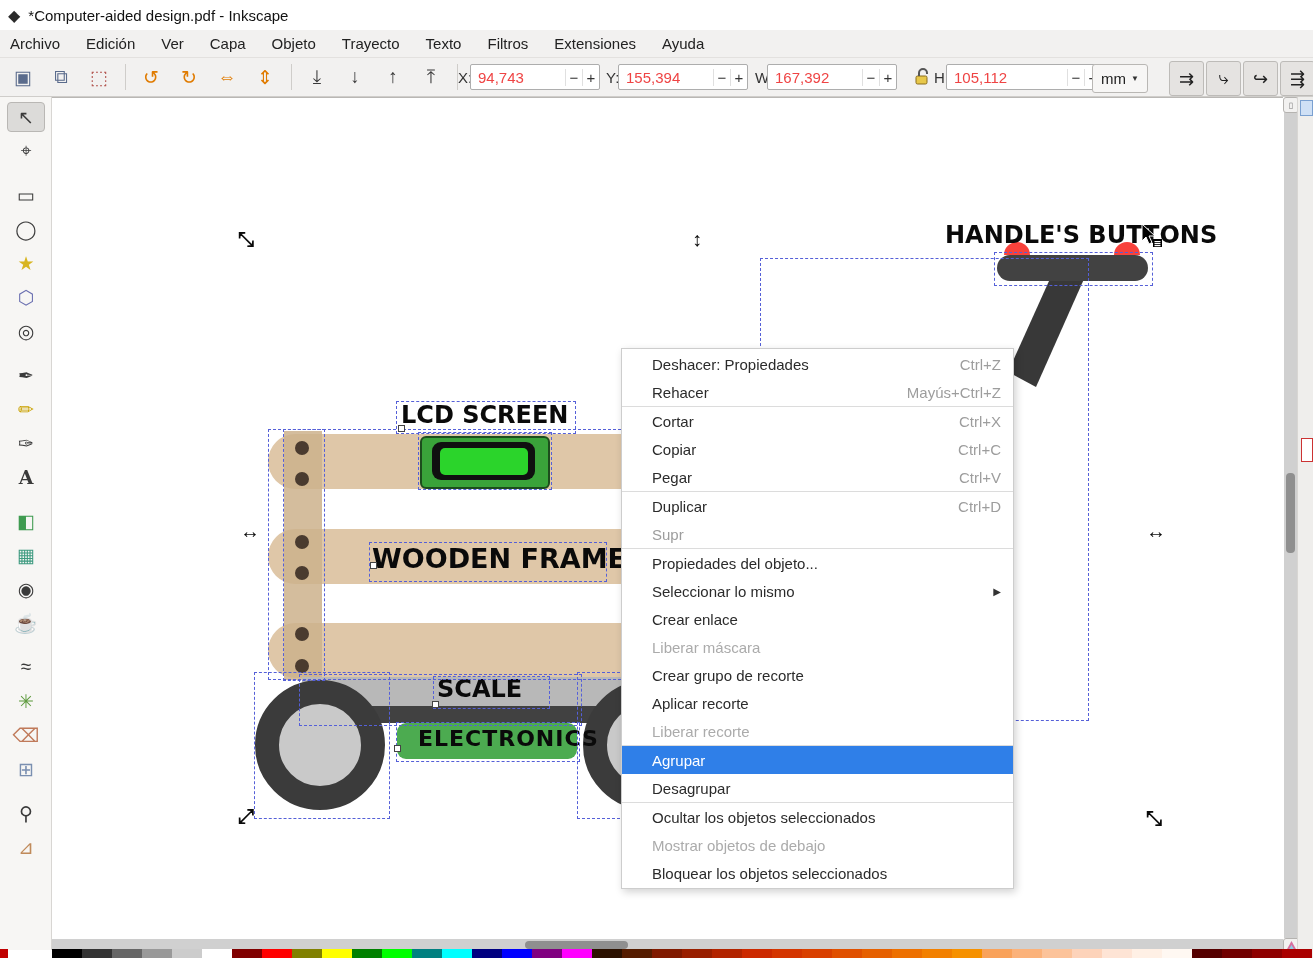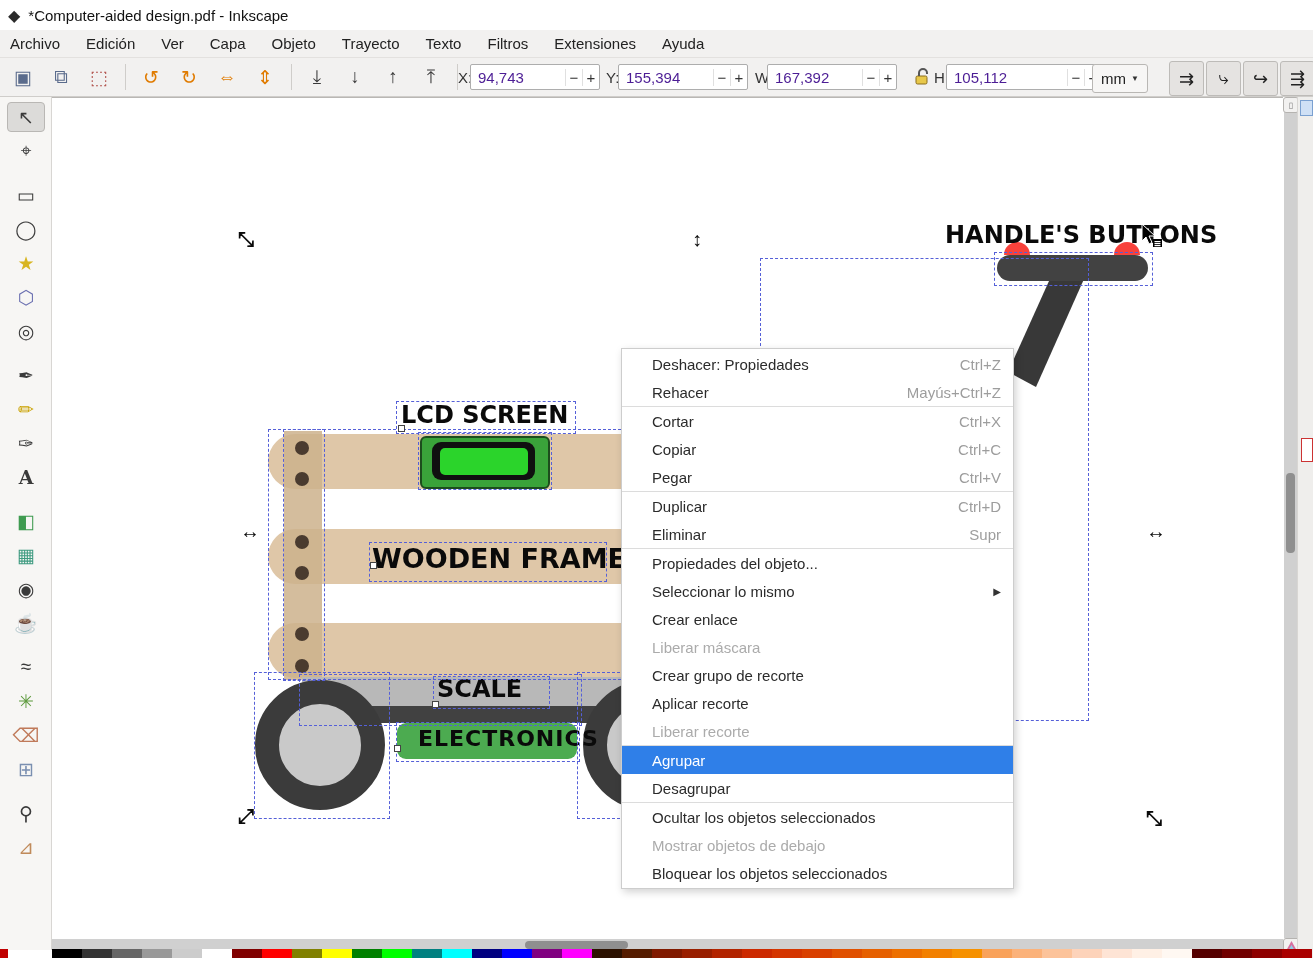--- a/index.html
+++ b/index.html
@@ -11,21 +11,21 @@
   #titlebar{left:0;top:0;width:1313px;height:30px;background:#ffffff;display:flex;align-items:center;gap:8px;padding-left:8px;box-sizing:border-box;}
   #titlebar .appicon{font-size:16px;color:#2b2b2b;}
   #titlebar .title{font-size:15px;color:#111;}
   #menubar{left:0;top:30px;width:1313px;height:28px;background:#f2f1f0;display:flex;align-items:center;padding-left:10px;box-sizing:border-box;gap:26px;border-bottom:1px solid #e3e1df;}
   #menubar span{font-size:15px;color:#222;cursor:default;}
   #commandbar{left:0;top:58px;width:1313px;height:39px;background:#f2f1f0;border-bottom:1px solid #cfcdca;box-sizing:border-box;}
   .cmdbtn{position:absolute;top:3px;width:34px;height:32px;display:flex;align-items:center;justify-content:center;font-size:19px;border-radius:3px;color:#4a4a4a;}
   .cmdsep{position:absolute;top:6px;width:1px;height:26px;background:#cfcdca;}
   .fieldlab{position:absolute;top:11px;font-size:15px;color:#333;}
   .fieldbox{position:absolute;top:6px;height:26px;background:#fff;border:1px solid #adadad;border-radius:2px;display:flex;align-items:center;box-sizing:border-box;}
-  .fieldbox .val{flex:1;padding-left:7px;font-size:15px;color:#4c1d95;}
+  .fieldbox .val{flex:1;padding-left:7px;font-size:15px;color:#ef4444;}
   .fieldbox .spin{width:16px;text-align:center;font-size:15px;color:#333;border-left:1px solid #e0e0e0;cursor:default;}
   #unitsel{position:absolute;left:1092px;top:6px;width:54px;height:27px;background:#f7f6f5;border:1px solid #b9b7b4;border-radius:3px;display:flex;align-items:center;justify-content:center;gap:5px;font-size:15px;color:#222;}
   #unitsel .dd{font-size:8px;color:#333;}
   .affbtn{position:absolute;top:3px;width:33px;height:33px;background:#e5e3e1;border:1px solid #bdbbb8;border-radius:3px;display:flex;align-items:center;justify-content:center;font-size:18px;color:#222;}
 
   
   #toolbox{left:0;top:97px;width:52px;height:853px;background:#f7f6f4;border-right:1px solid #d8d6d3;box-sizing:border-box;}
   .tool{position:absolute;left:7px;width:38px;height:30px;display:flex;align-items:center;justify-content:center;font-size:19px;color:#3a3a3a;border-radius:4px;}
   .tool.active{background:#dcdbd9;border:1px solid #b9b7b4;box-sizing:border-box;}
 
@@ -327,21 +327,20 @@
       </div>
       <div class="mi">
         <div class="lab">Pegar</div>
         <div class="sc">Ctrl+V</div>
       </div>
       <div class="mi sepbefore">
         <div class="lab">Duplicar</div>
         <div class="sc">Ctrl+D</div>
       </div>
       <div class="mi">
-        <div class="lab">Eliminar</div>
         <div class="sc">Supr</div>
       </div>
       <div class="mi sepbefore">
         <div class="lab">Propiedades del objeto...</div>
       </div>
       <div class="mi">
         <div class="lab">Seleccionar lo mismo</div>
         <div class="sub">▶</div>
       </div>
       <div class="mi">

